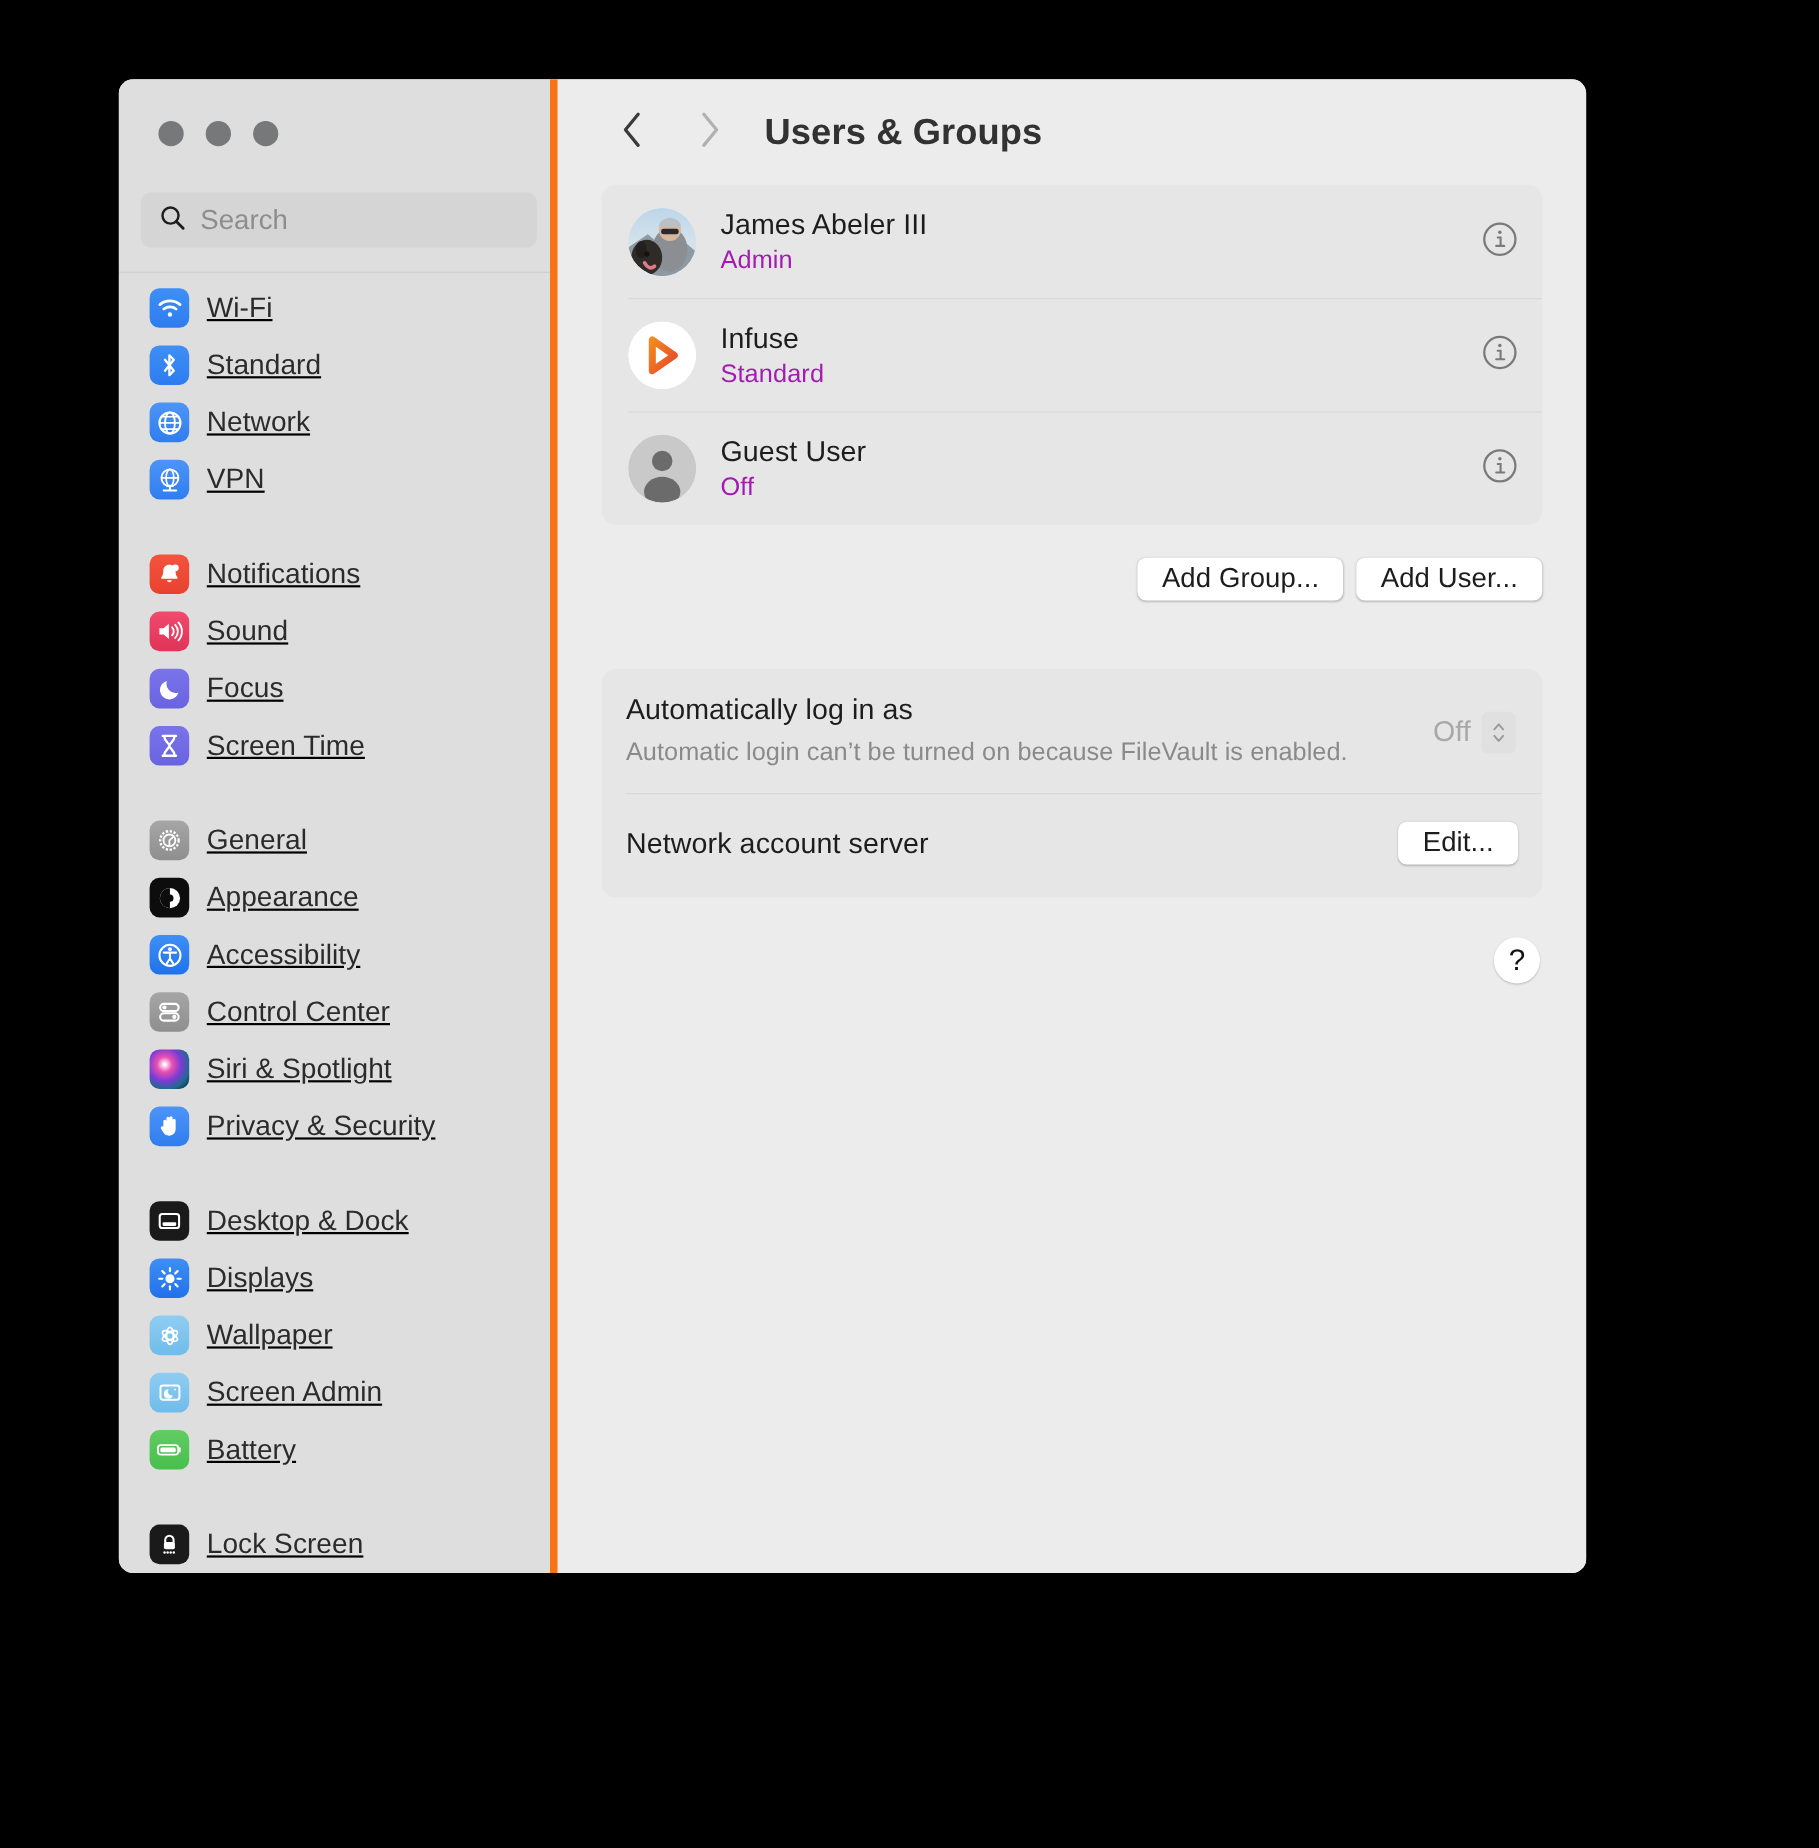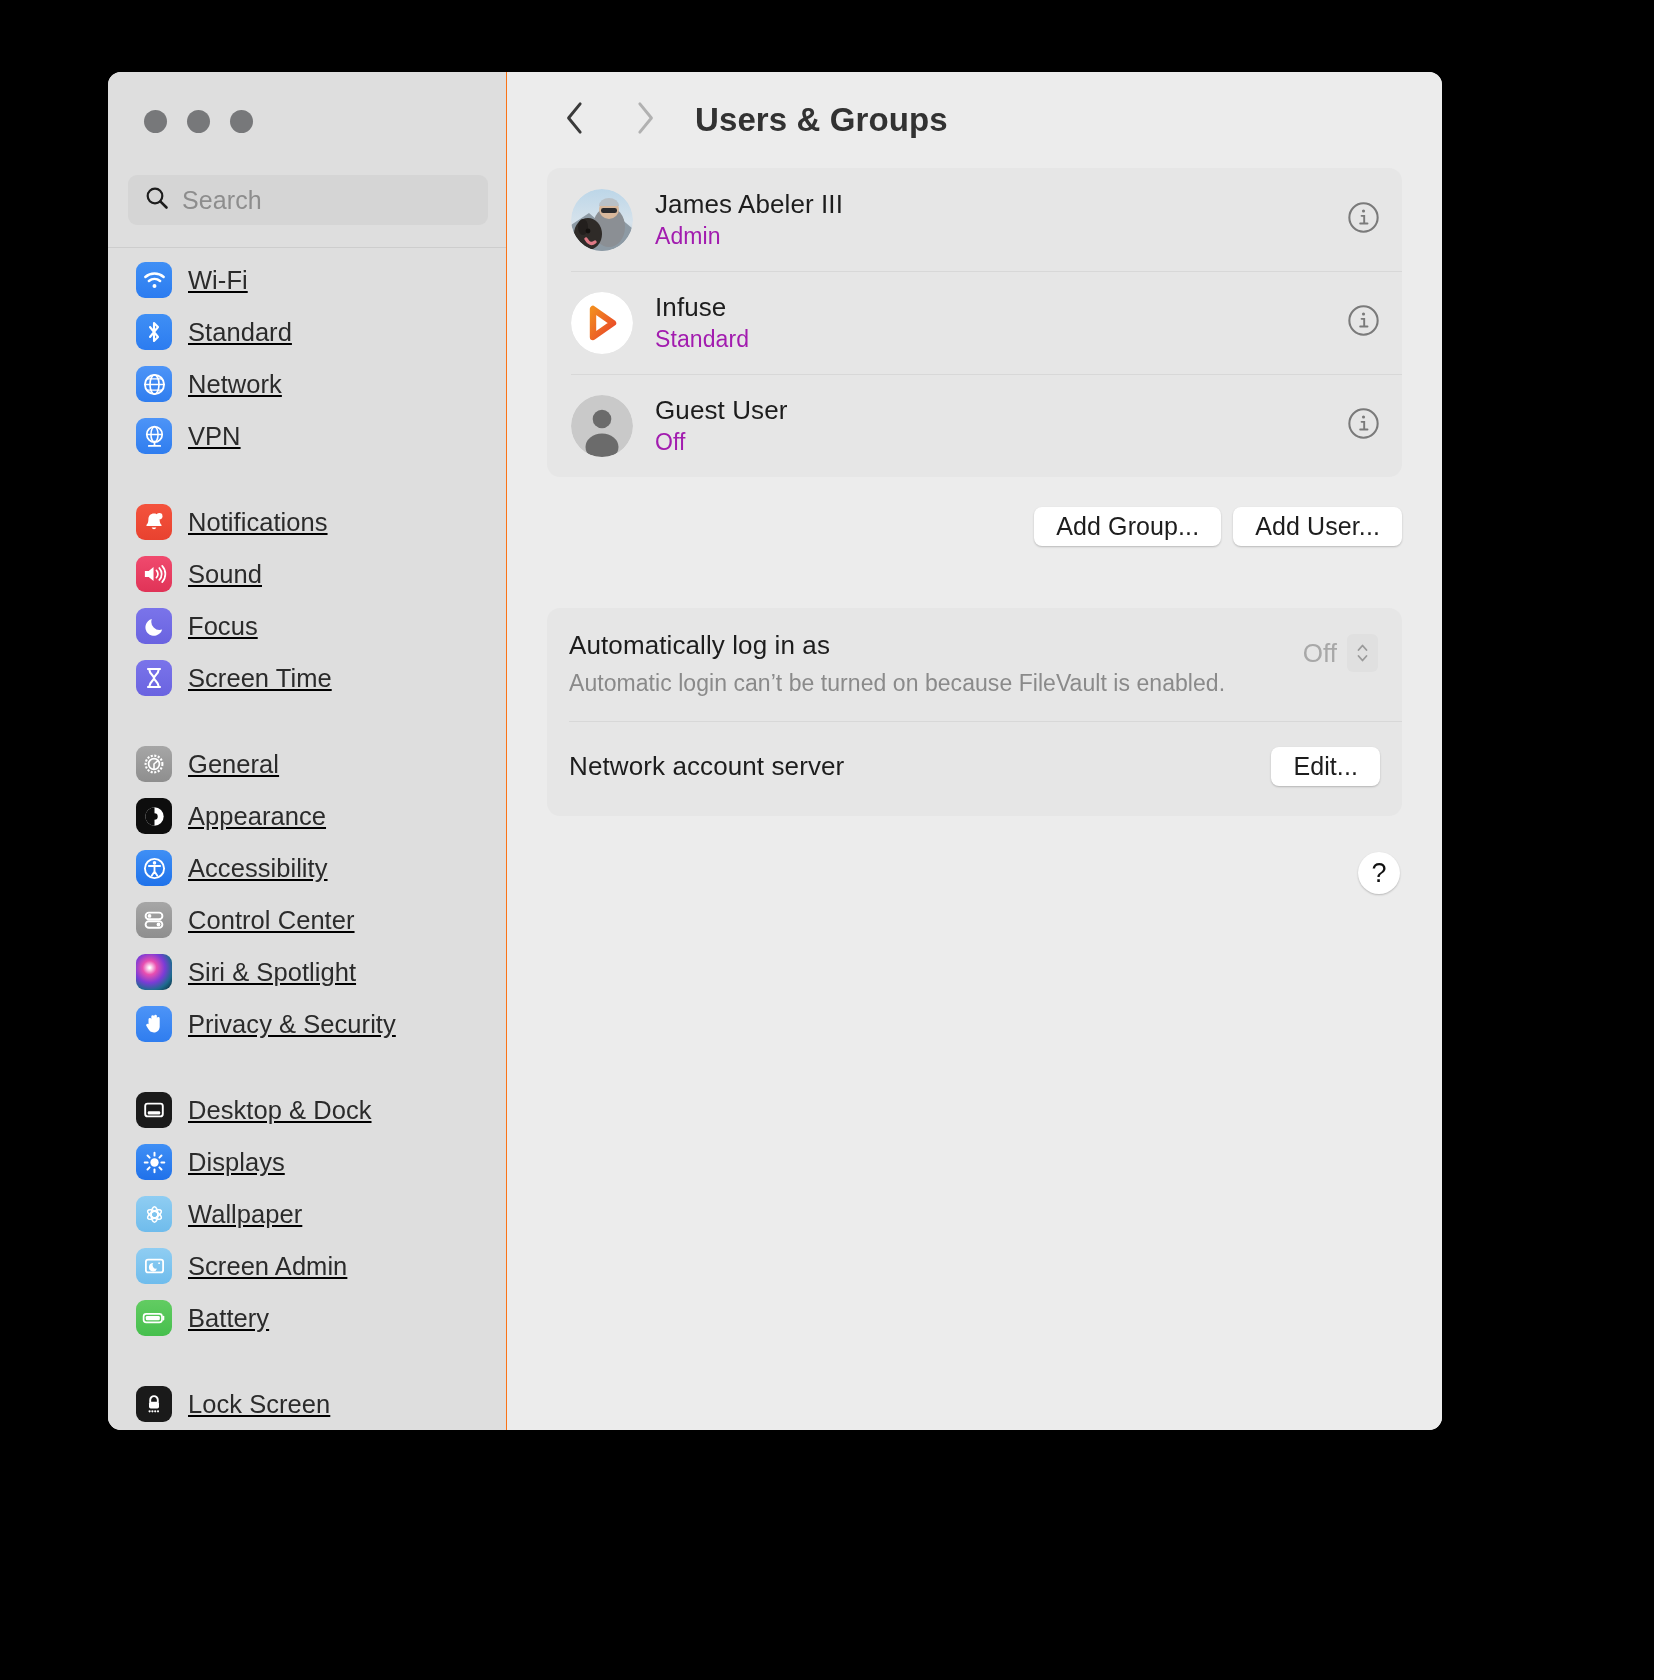--- a/index.html
+++ b/index.html
@@ -20,21 +20,21 @@
     border-radius: 13px;
     overflow: hidden;
     display: flex;
   }
 
   
   .sidebar {
     width: 399px;
     height: 100%;
     background: #dedede;
-    border-right: 1px solid #f97316;
+    border-right: 7px solid #f97316;
     position: relative;
     flex: 0 0 399px;
     overflow: hidden;
   }
   .traffic {
     position: absolute;
     left: 36px; top: 38px;
     display: flex; gap: 20px;
   }
   .traffic .dot {
@@ -204,21 +204,21 @@
 
   .settings-card {
     margin-top: 62px;
     background: #e6e6e6;
     border-radius: 13px;
     overflow: hidden;
   }
   .set-row {
     padding: 22px 24px 24px 22px;
     position: relative;
-    display: flex; align-items: flex-start;
+    display: flex; align-items: center;
   }
   .set-row.second {
     padding: 26px 22px 30px 22px;
     align-items: center;
     min-height: 92px;
   }
   .set-row.second::before {
     content: "";
     position: absolute;
     left: 22px; right: 0; top: 0;

